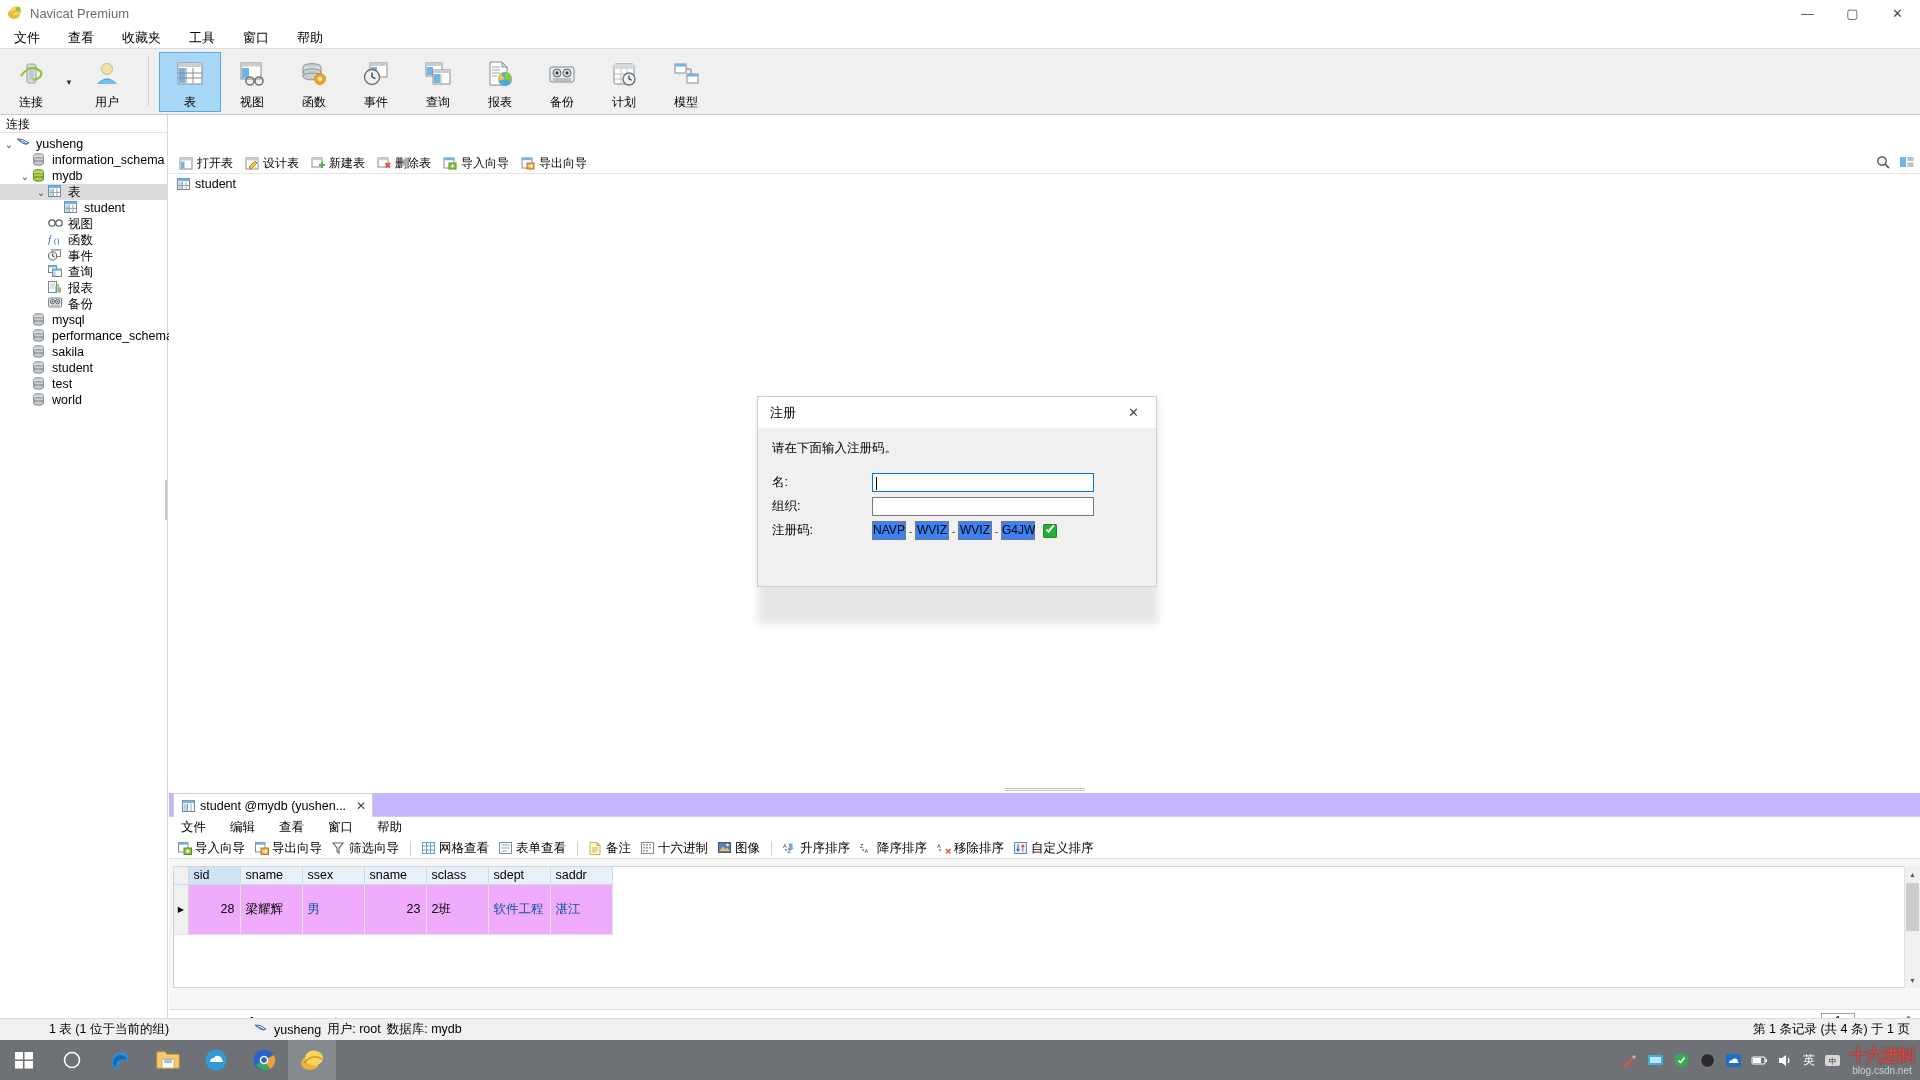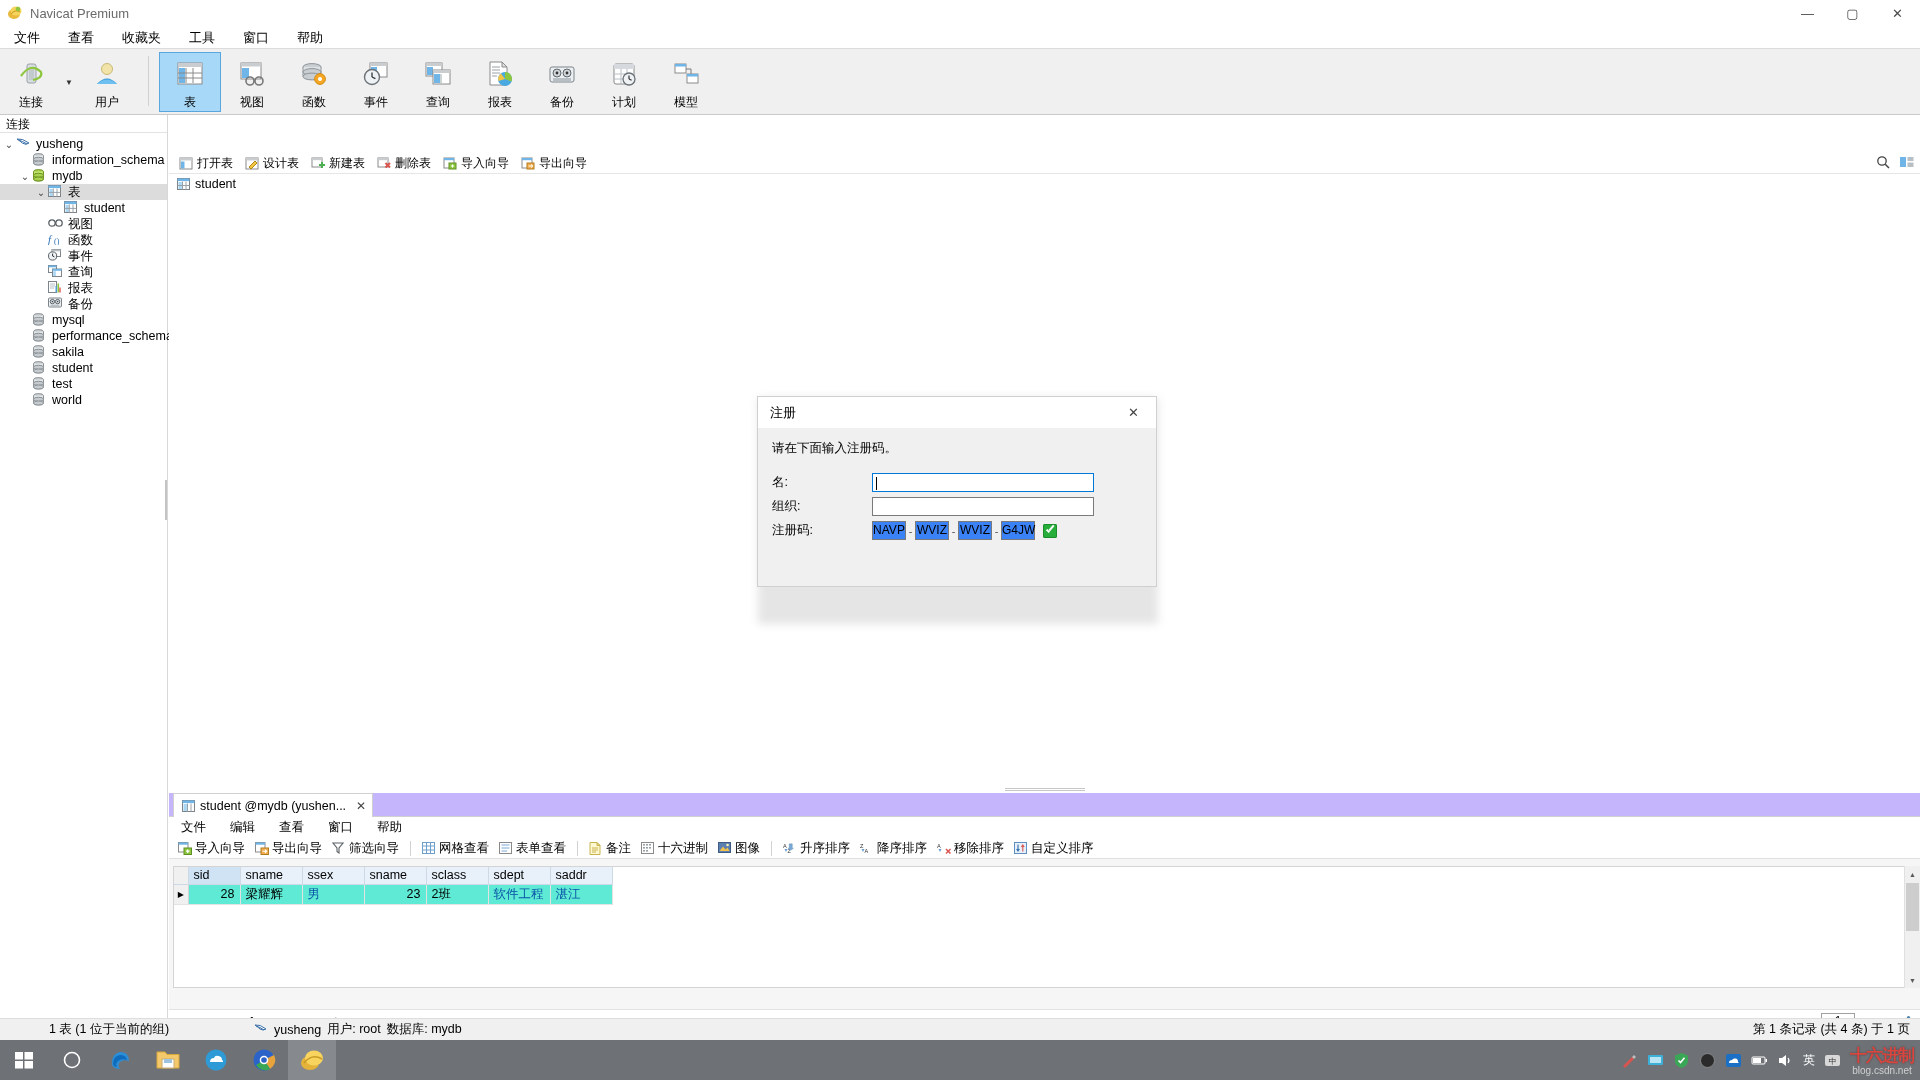--- a/index.html
+++ b/index.html
@@ -152,21 +152,21 @@
   .gridwrap { position: absolute; left: 4px; right: 16px; top: 73px; bottom: 45px; background:#fff;
               border: 1px solid #d4d4d4; border-right: none; overflow: hidden;}
   table.dgrid { border-collapse: collapse; font-size: 12.5px; }
   table.dgrid th {
     background: #e8f1fa; border-right: 1px solid #cdd9e5; border-bottom: 1px solid #cdd9e5;
     font-weight: normal; text-align: left; padding: 1px 5px; height: 17px;
   }
   table.dgrid th.rowhdr { width: 14px; padding: 0; background:#f0f0f0; }
   table.dgrid td {
     border-right: 1px solid #e3e3e3; border-bottom: 1px solid #e3e3e3;
-    padding: 1px 5px; height: 17px; background: #5eead4;
+    padding: 16px 5px; height: 17px; background: #f0abfc;
   }
   table.dgrid td.rowhdr { width: 14px; padding: 0; text-align:center; background:#f0f0f0;
                           border-right:1px solid #d4d4d4; }
   td.num { text-align: right; }
   td.link { color: #0b53a8; }
 
   .gridscroll-v {
     position:absolute; right: 0; top: 73px; bottom: 45px; width: 16px; background:#f0f0f0;
     border-left: 1px solid #e0e0e0;
   }

